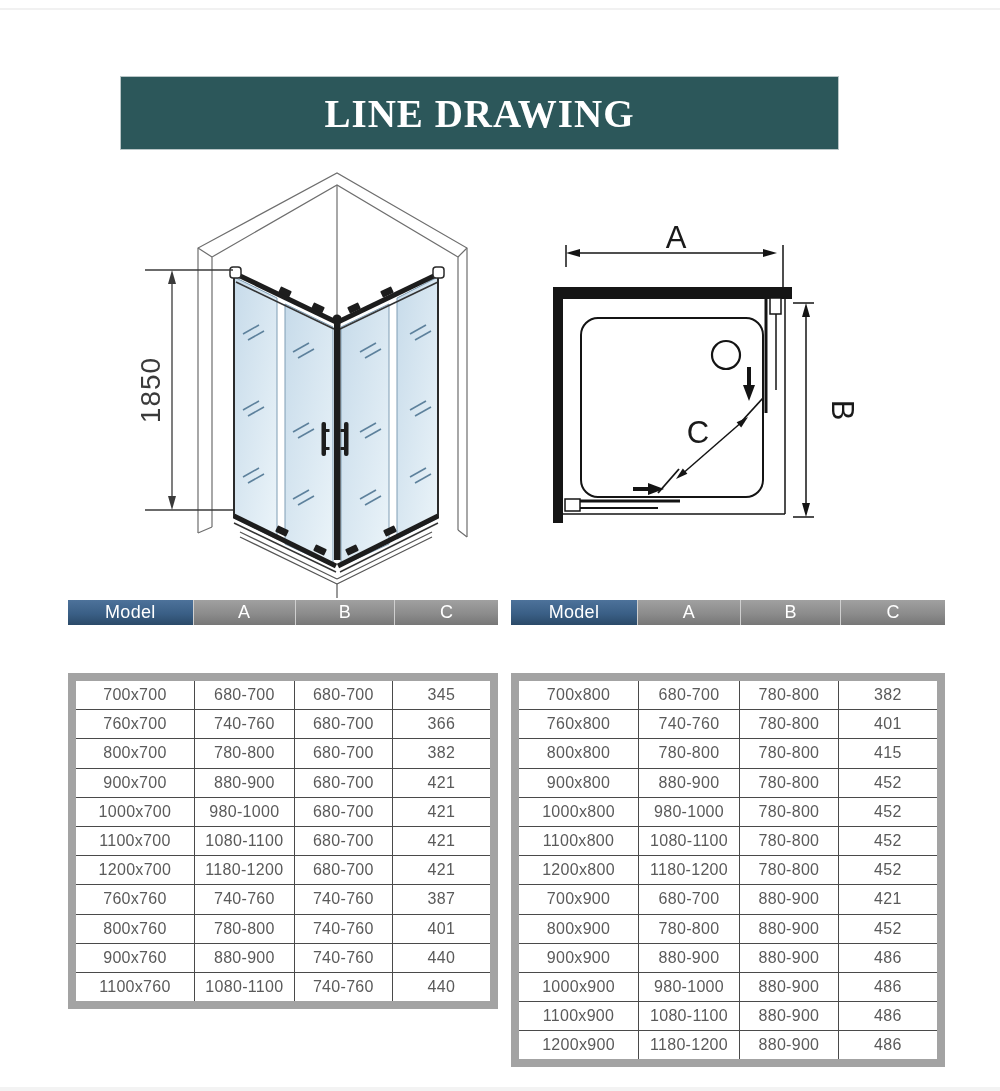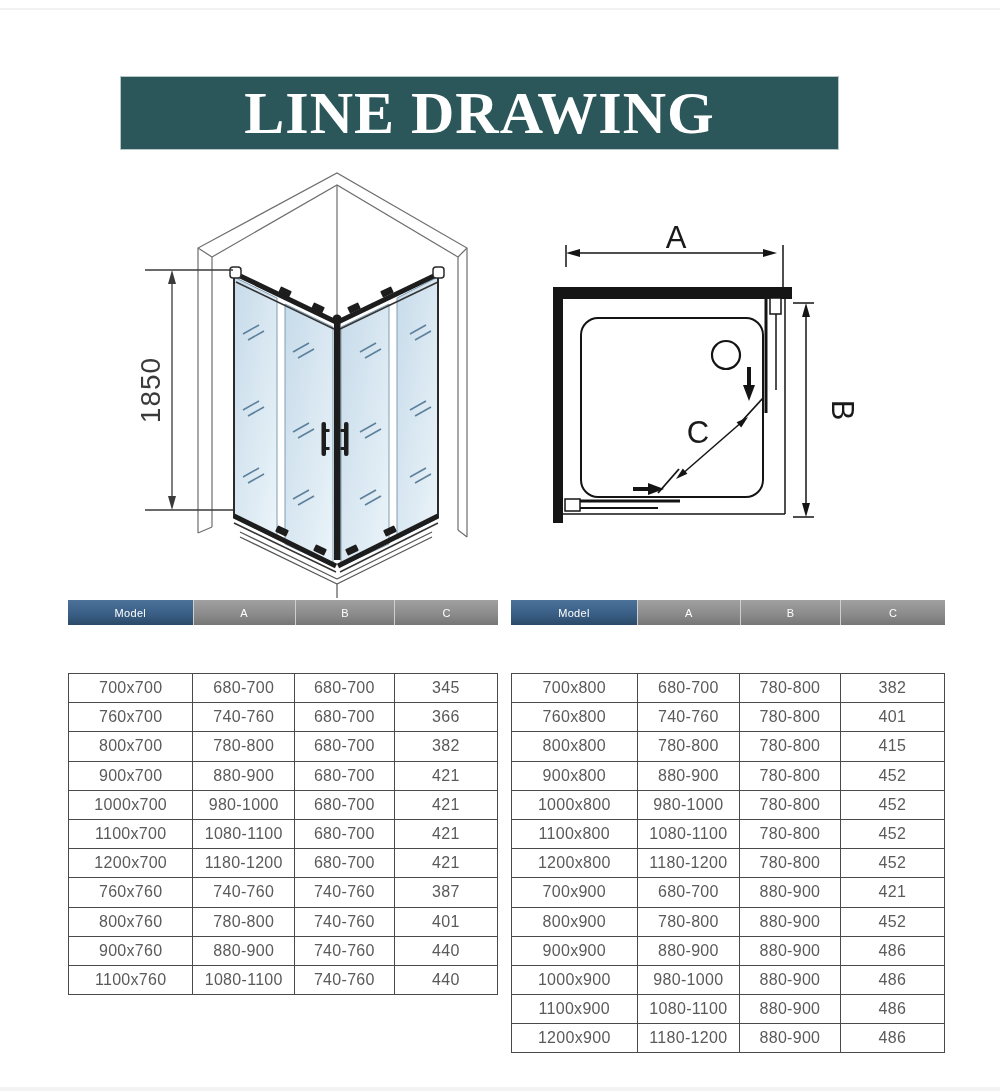--- a/index.html
+++ b/index.html
@@ -4,36 +4,36 @@
 <style>
   html,body{margin:0;padding:0;background:#fff;}
   .page{position:relative;width:1000px;height:1091px;background:#ffffff;overflow:hidden;
         font-family:"Liberation Sans",sans-serif;}
   .top-hairline{position:absolute;left:0;top:8px;width:100%;height:2px;background:#f1f1f1;}
   .bottom-hairline{position:absolute;left:0;top:1087px;width:100%;height:4px;background:#f3f3f3;}
 
   .banner{position:absolute;left:120px;top:76px;width:719px;height:74px;
           background:#2c575a;border:1px solid #b9c6c7;box-sizing:border-box;
           display:flex;align-items:center;justify-content:center;}
-  .banner span{font-family:"Liberation Serif",serif;font-weight:700;font-size:60px;
+  .banner span{font-family:"Liberation Serif",serif;font-weight:700;font-size:39px;
                color:#ffffff;letter-spacing:1px;}
 
   .svg-abs{position:absolute;}
 
   .tbl{position:absolute;top:600px;}
   .tbl-left{left:68px;width:430px;}
   .tbl-right{left:511px;width:434px;}
   .thead{display:grid;grid-template-columns:29% 23.7% 23.2% 24.1%;height:25px;margin-bottom:4px;}
-  .th{display:flex;align-items:center;justify-content:center;color:#fff;font-size:11px;
+  .th{display:flex;align-items:center;justify-content:center;color:#fff;font-size:18px;
       letter-spacing:.3px;}
   .th-model{background:linear-gradient(180deg,#4d729a 0%,#3a5f86 55%,#2b4a68 100%);}
   .th-abc{background:linear-gradient(180deg,#a0a0a0 0%,#8c8c8c 55%,#767676 100%);
           border-left:1px solid #cfcfcf;}
   table.spec{width:100%;border-collapse:collapse;table-layout:fixed;
-             border:1px solid #a3a3a3;background:#fff;margin-top:48px;}
+             border:8px solid #a3a3a3;background:#fff;margin-top:48px;}
   table.spec td{border:1.5px solid #4a4a4a;height:28.2px;text-align:center;vertical-align:middle;
                 font-size:16px;color:#5a5a5a;letter-spacing:.3px;padding:0;}
   svg text{font-family:"Liberation Sans",sans-serif;}
 </style>
 </head>
 <body>
 
 <div class="page">
   <div class="top-hairline"></div>
   <div class="bottom-hairline"></div>

